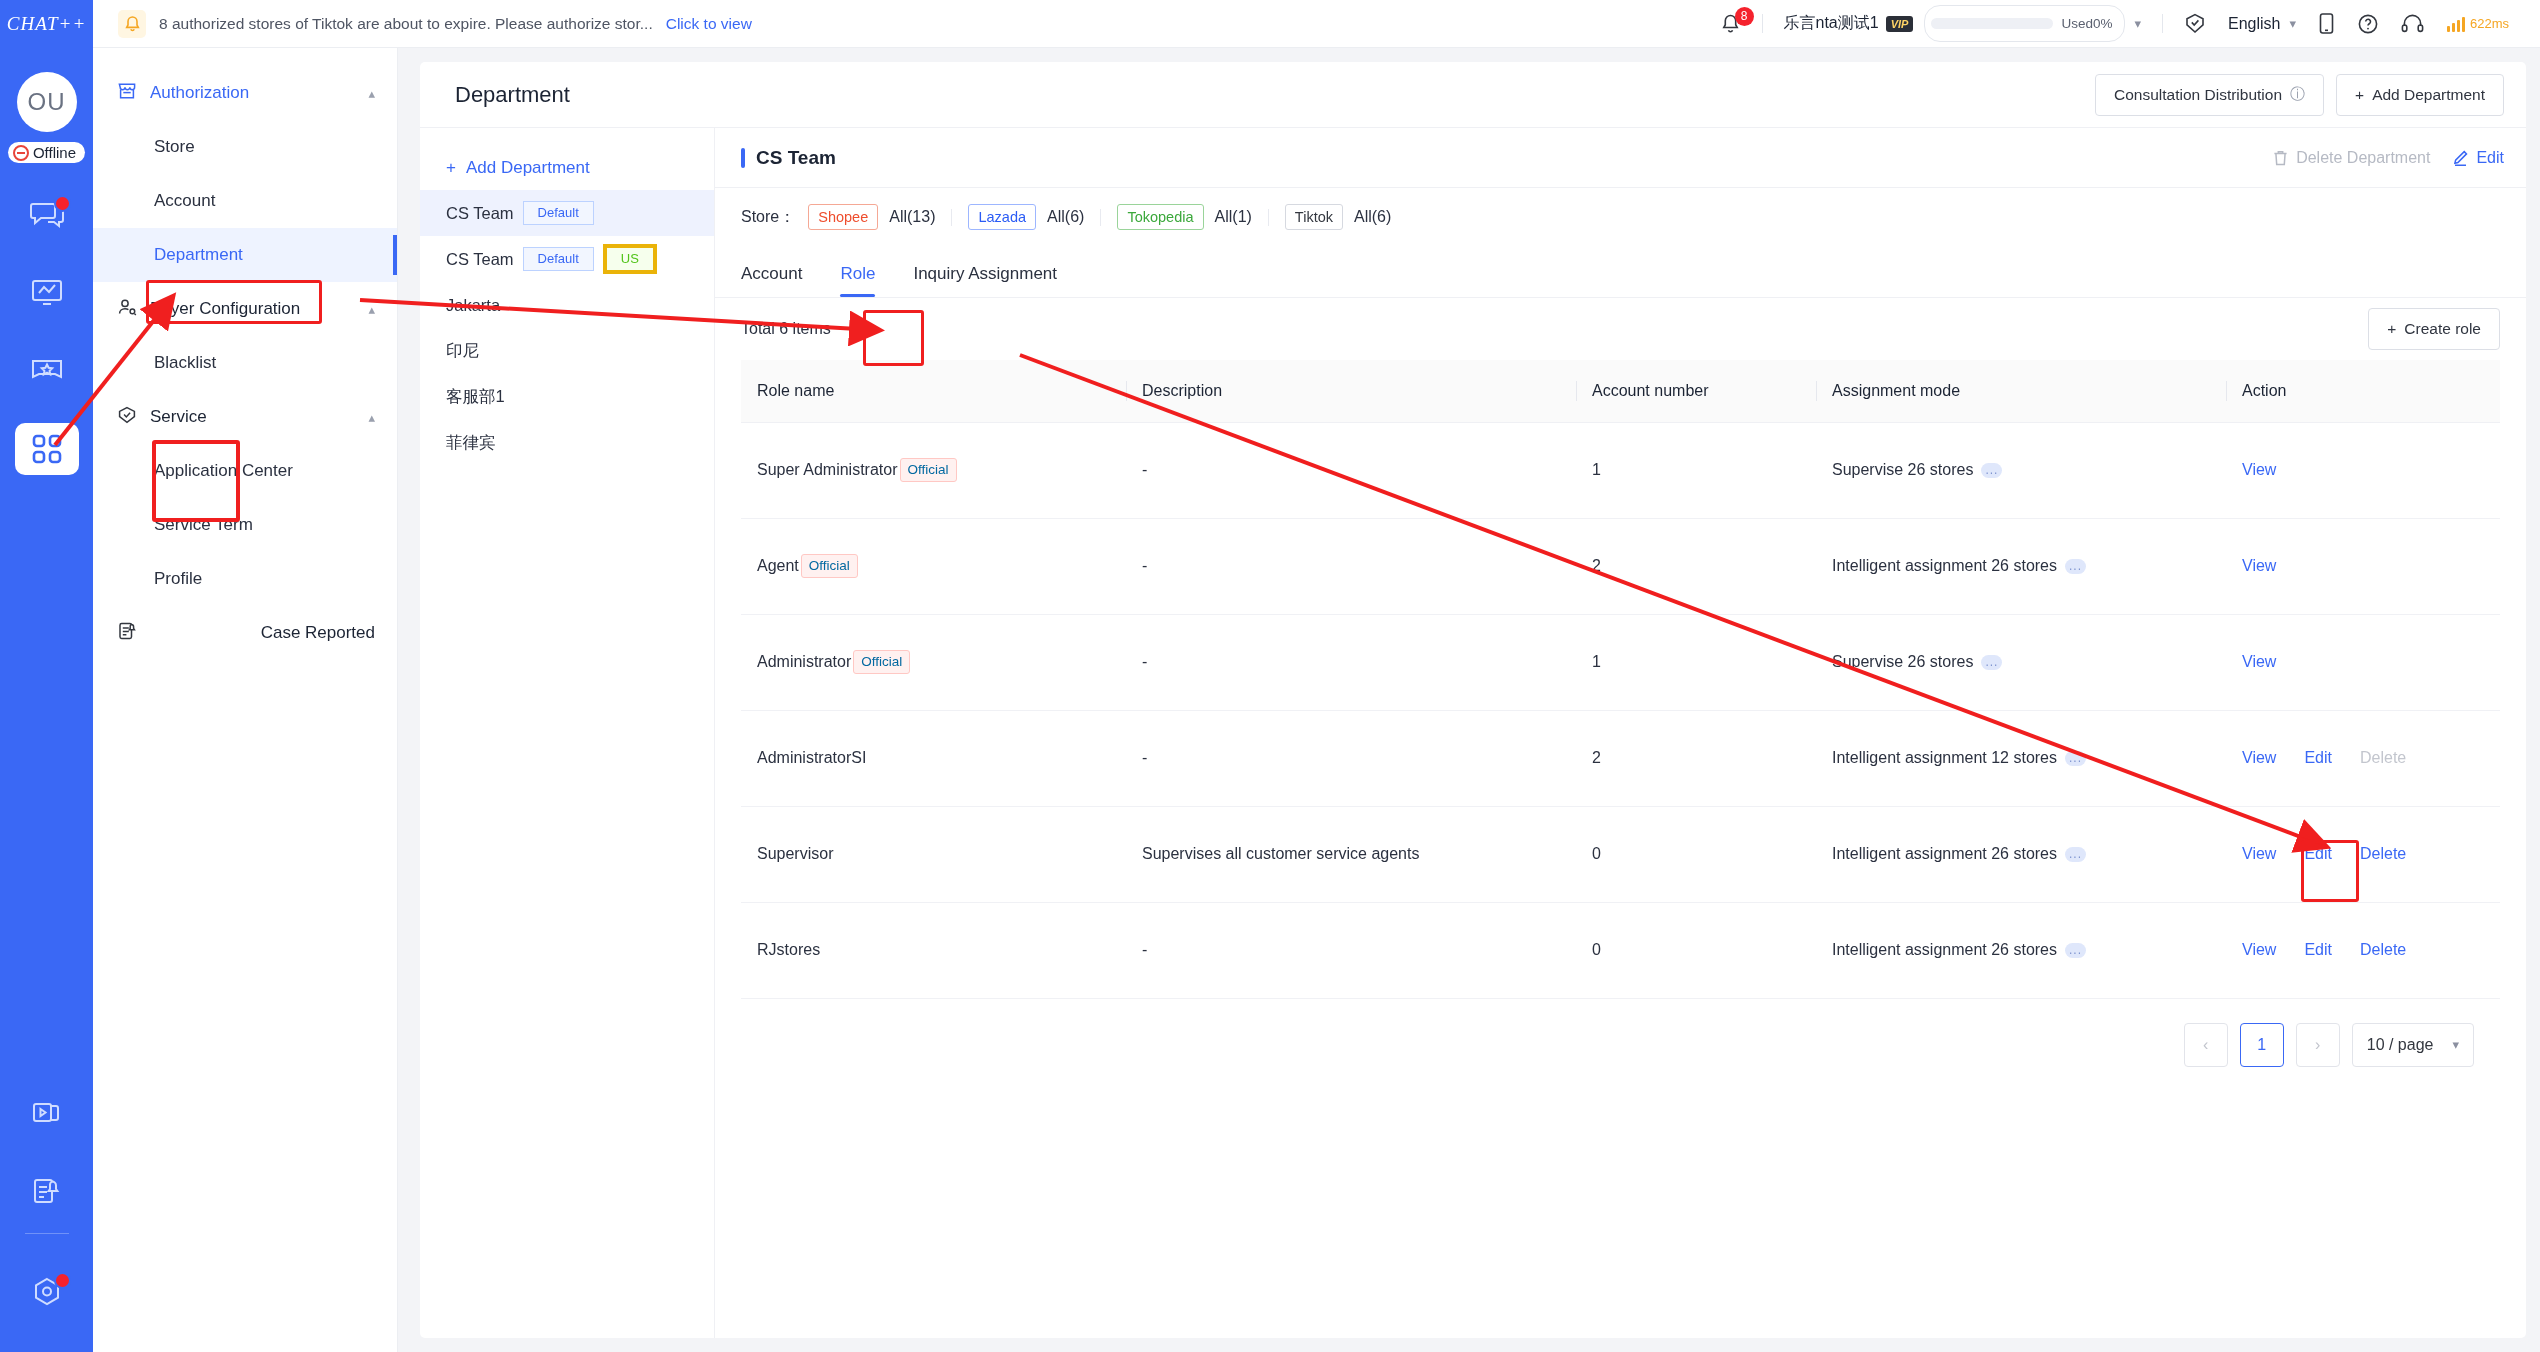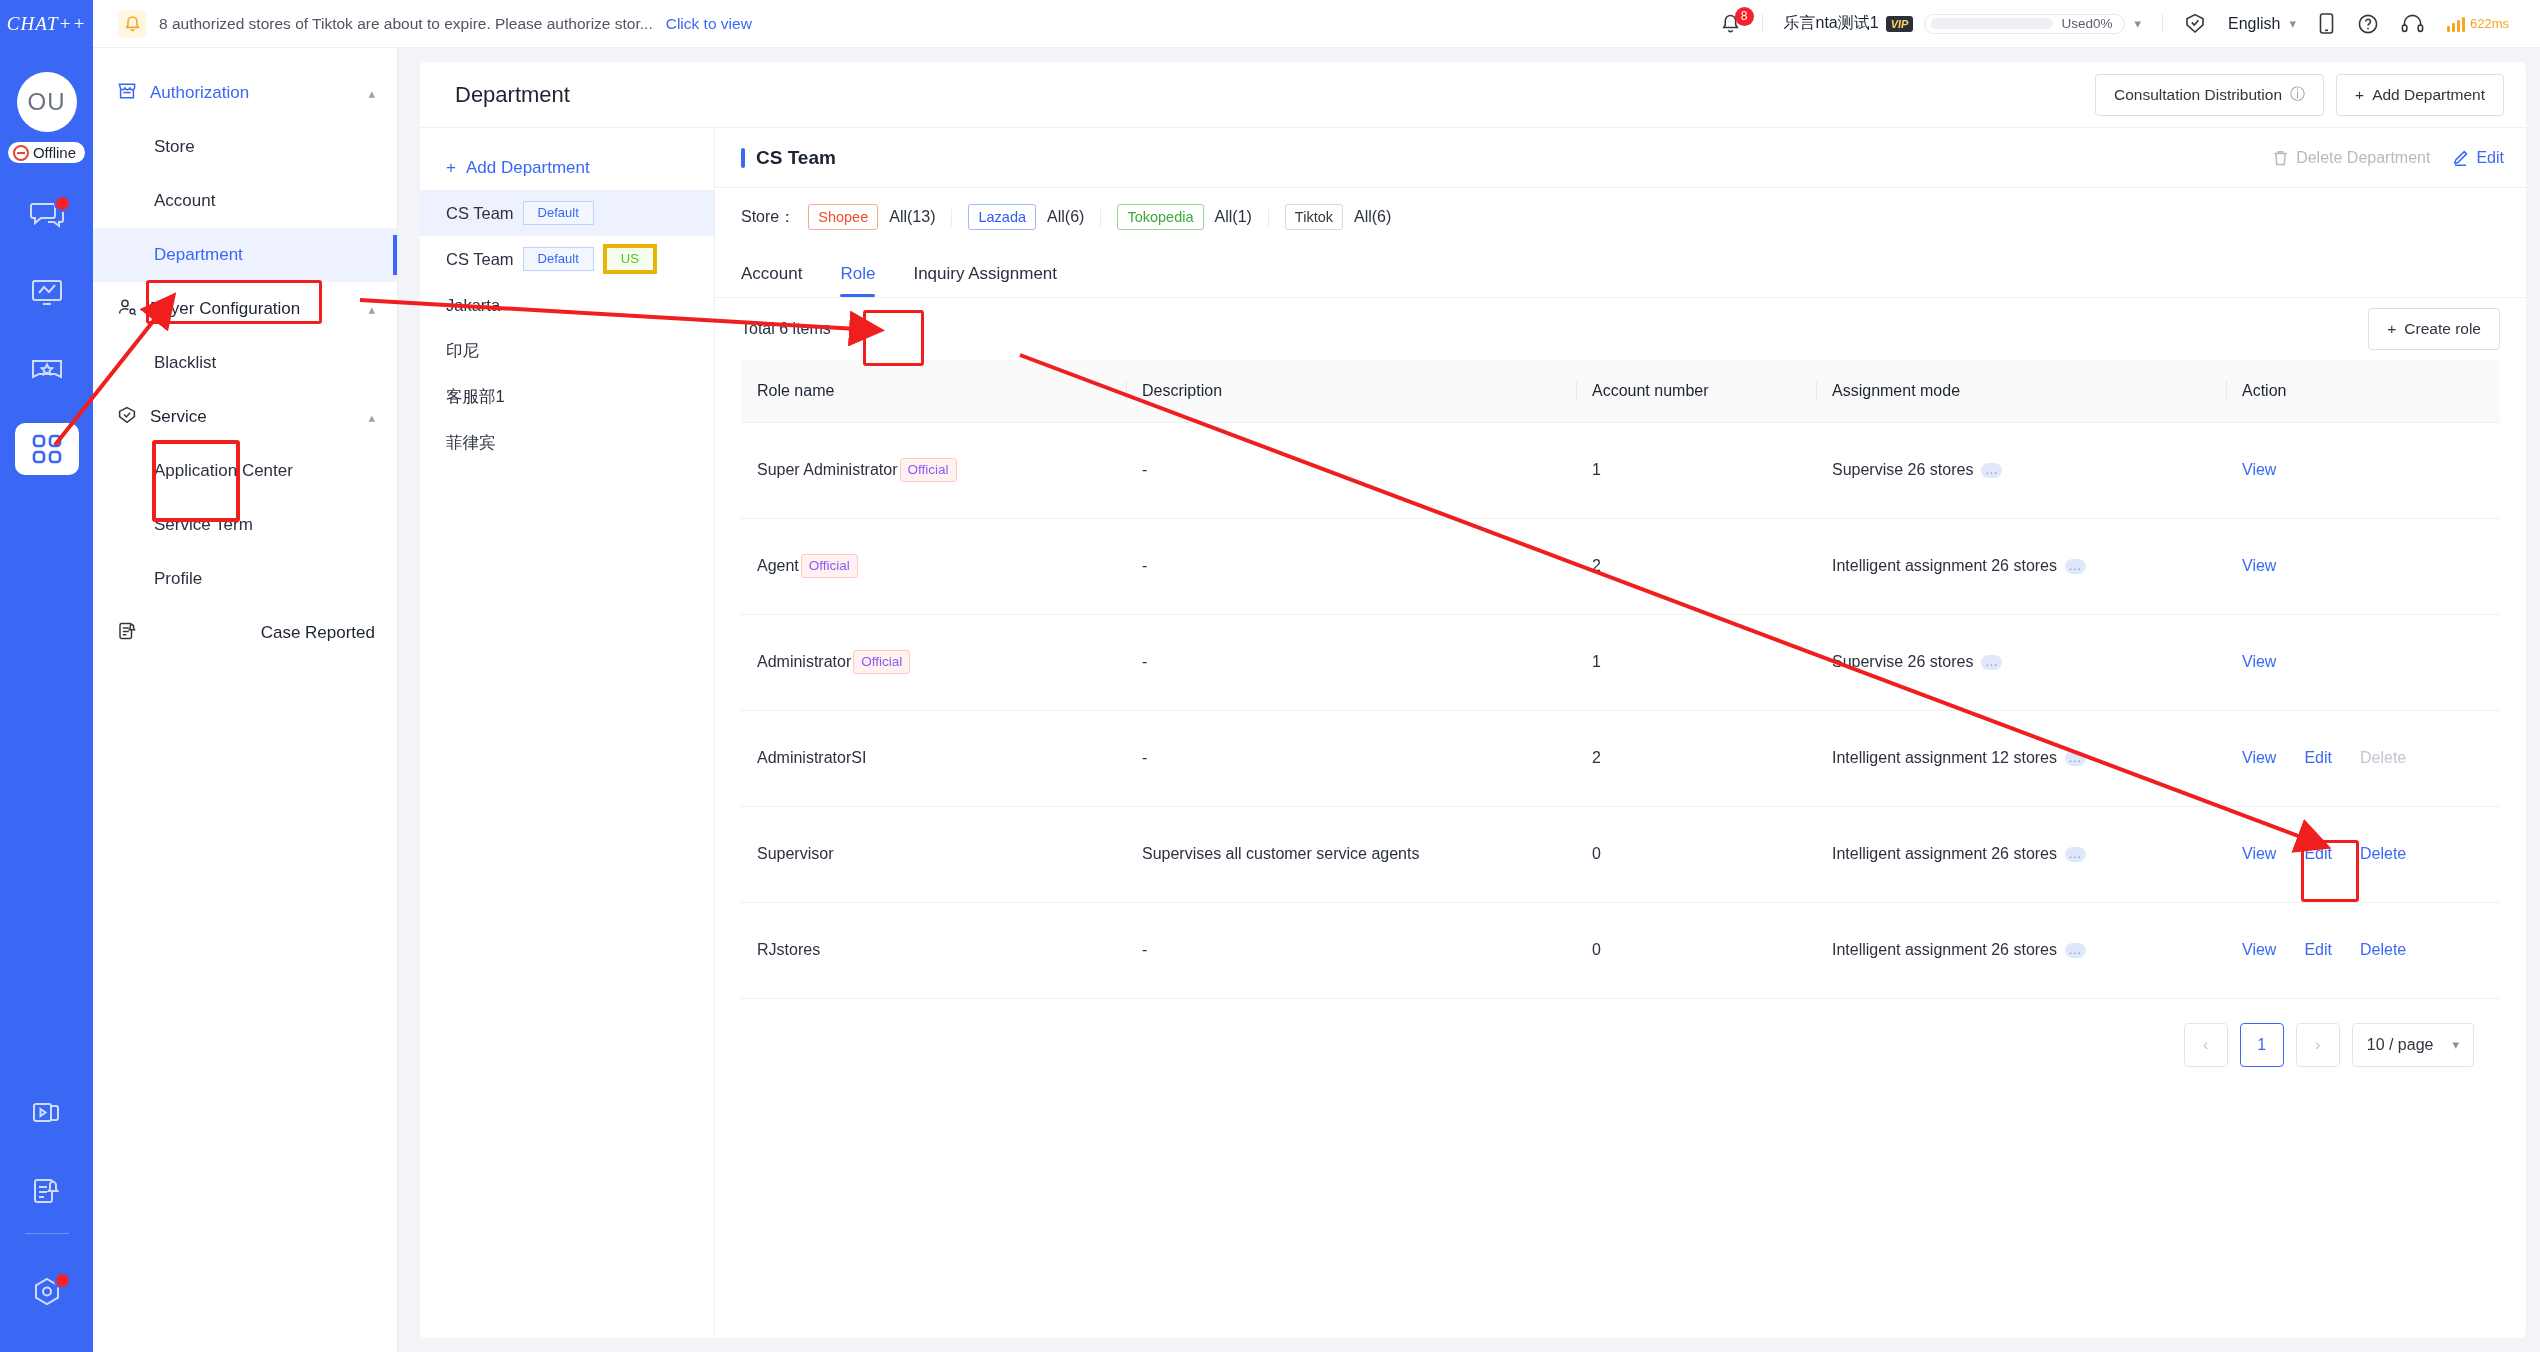--- a/index.html
+++ b/index.html
@@ -75,21 +75,21 @@
     background: #f5222d; color: #fff; border-radius: 10px; font-size: 12px;
     display: flex; align-items: center; justify-content: center; padding: 0 4px;
   }
   .user-name { font-size: 16px; color: #1c2434; white-space: nowrap; }
   .vip {
     background: #2b2f38; color: #ffd466; font-size: 11px; font-weight: bold;
     font-style: italic; border-radius: 3px; padding: 2px 5px; margin-left: 7px;
   }
   .usage {
     display: flex; align-items: center; gap: 8px; margin-left: 11px;
-    border: 1px solid #e4e7ed; border-radius: 16px; height: 20px; padding: 0 12px 0 6px;
+    border: 1px solid #e4e7ed; border-radius: 16px; height: 37px; padding: 0 12px 0 6px;
   }
   .usage-track { width: 122px; height: 11px; border-radius: 6px; background: #eef0f5; }
   .usage-txt { font-size: 13.5px; color: #5b6170; white-space: nowrap; }
   .caret { color: #8b90a0; font-size: 13px; margin-left: 9px; }
   .lang { font-size: 16px; color: #1c2434; }
   .ping { font-size: 13px; color: #f5a623; margin-left: 4px; }
 
   
   .body-row { flex: 1 1 auto; display: flex; min-height: 0; background: #f3f4f7; }
 
@@ -209,21 +209,21 @@
   thead th:not(:first-child)::before {
     content:""; position:absolute; left:0; top:50%; transform:translateY(-50%);
     width:1px; height:20px; background:#e6e8ee;
   }
   tbody td {
     height: 96px; padding: 0 16px; font-size: 16px; color: #2b3140;
     border-bottom: 1px solid #f0f1f5; vertical-align: middle;
   }
   .rolecell { display: flex; align-items: center; }
   .official {
-    margin-left: 2px; font-size: 13.5px; color: #8b5cf6; background: #fff1f0;
+    margin-left: 2px; font-size: 13.5px; color: #0369a1; background: #fff1f0;
     border: 1px solid #ffc8c4; border-radius: 3px; padding: 2px 7px; line-height: 1.3;
   }
   .mode { display: flex; align-items: center; gap: 8px; }
   .ell {
     width: 21px; height: 15px; border-radius: 8px; background: #dfe7fb; color: #7d93cf;
     font-size: 12px; display: inline-flex; align-items: center; justify-content: center;
     letter-spacing: 1px; line-height: 1;
   }
   .acts { display: flex; align-items: center; gap: 28px; }
   .act { color: #3a68f5; cursor: pointer; }

